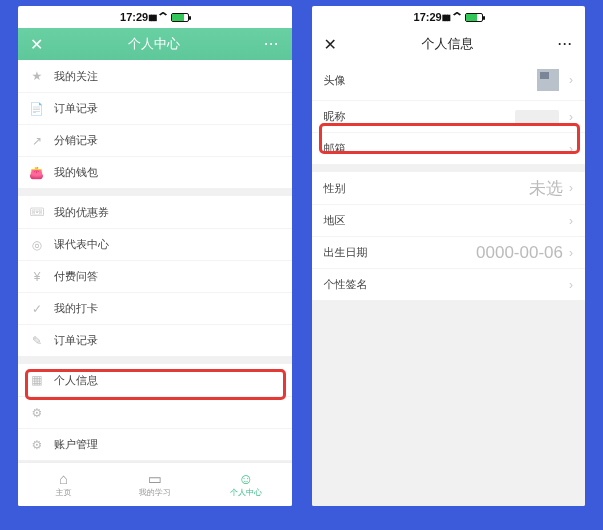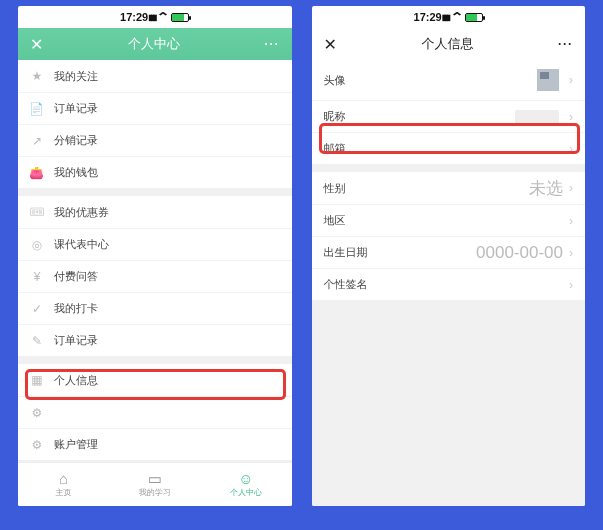--- a/index.html
+++ b/index.html
@@ -263,21 +263,21 @@
         <span class="label">性别</span>
         <span class="value">未选</span>
         <span class="chev">›</span>
       </div>
       <div class="row">
         <span class="label">地区</span>
         <span class="chev">›</span>
       </div>
       <div class="row">
         <span class="label">出生日期</span>
-        <span class="value">0000-00-00</span>
+        <span class="value">0000-00-06</span>
         <span class="chev">›</span>
       </div>
       <div class="row">
         <span class="label">个性签名</span>
         <span class="chev">›</span>
       </div>
     </div>
   </div>
   <div class="highlight" style="left:7px; top:117px; width:261px; height:31px;"></div>
 </div>

